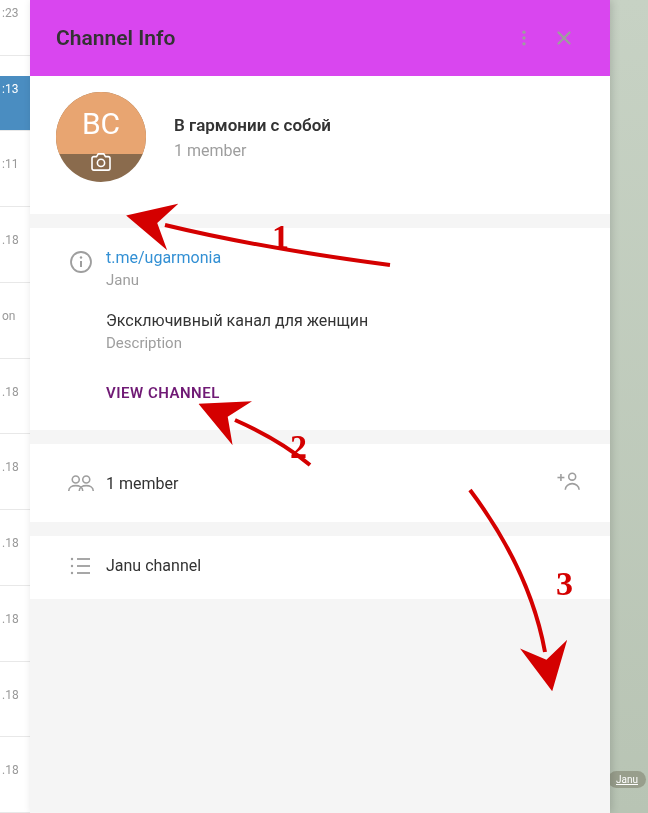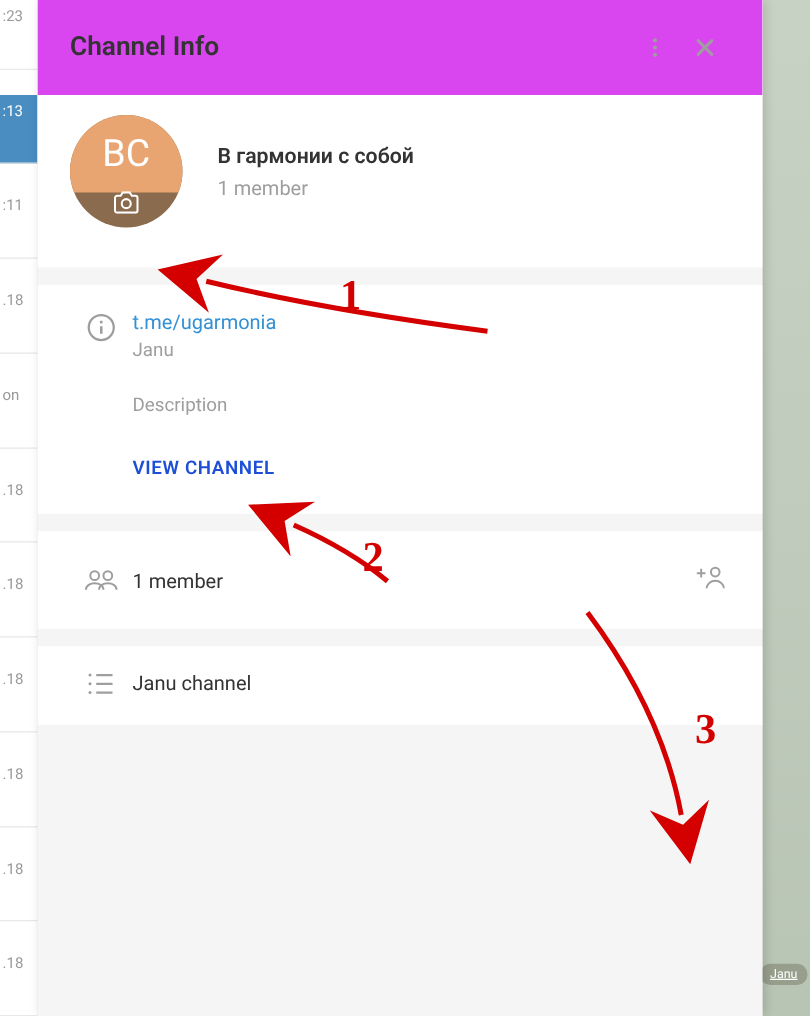--- a/index.html
+++ b/index.html
@@ -175,21 +175,21 @@
       border-radius: 50%;
       position: absolute;
       right: -2px;
       top: -2px;
       box-shadow: 0 1px 3px rgba(0,0,0,0.3);
     }
     .view-channel {
       padding: 18px 26px 22px 76px;
       font-size: 15px;
       font-weight: 600;
-      color: #1d4ed8;
+      color: #701a75;
       letter-spacing: 0.5px;
       cursor: pointer;
     }
     .member-row {
       display: flex;
       align-items: center;
       padding: 22px 26px;
     }
     .member-row .row-icon { padding-top: 0; }
     .add-member-icon {
@@ -287,20 +287,21 @@
       </div>
       <div class="row-body">
         <div class="row-main link">t.me/ugarmonia</div>
         <div class="row-sub">Janu</div>
       </div>
     </div>
 
     <div class="row" style="padding-top:8px;">
       <div class="row-icon"></div>
       <div class="row-body">
+        <div class="row-main">Эксключивный канал для женщин</div>
         <div class="row-sub">Description</div>
       </div>
     </div>
 
 
     <div class="view-channel">VIEW CHANNEL</div>
   </div>
 
   <div class="card">
     <div class="member-row">

